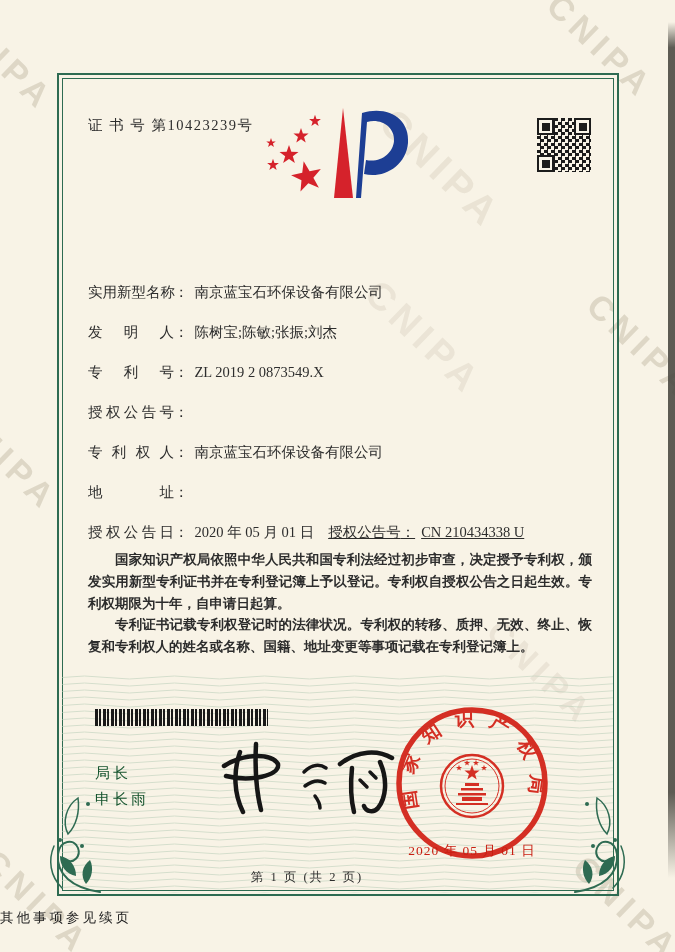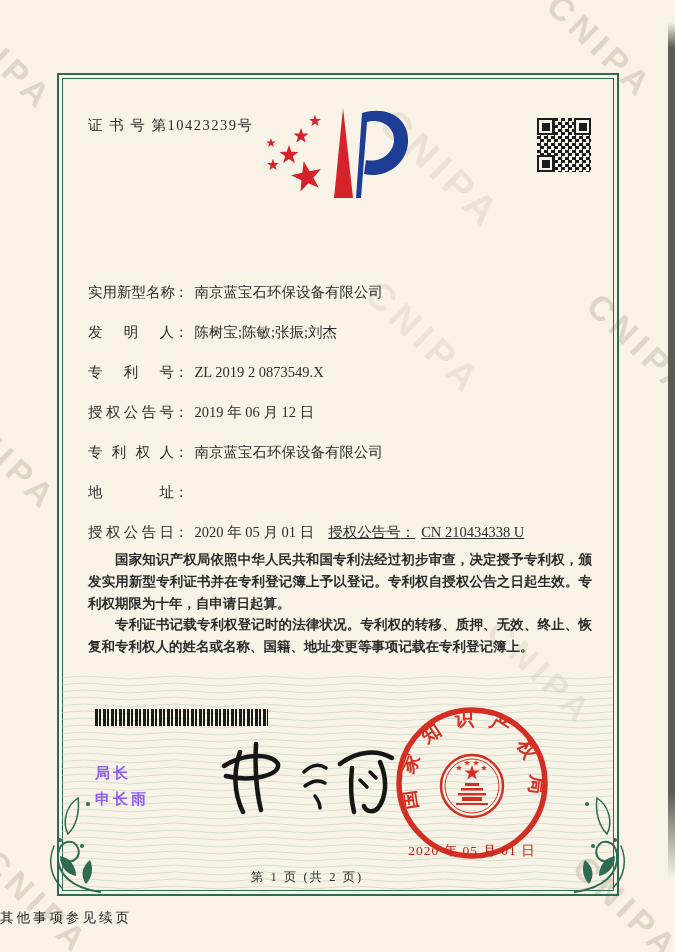--- a/index.html
+++ b/index.html
@@ -57,21 +57,21 @@
 
   .paras{position:absolute;left:88px;top:549px;width:504px;font-size:13.5px;
          line-height:21.8px;color:#2c2c2c;z-index:3;text-align:justify;font-weight:bold;}
   .paras p{margin:0;text-indent:2em;}
 
   .barcode{position:absolute;left:95px;top:709px;width:173px;height:17px;z-index:3;
       background:repeating-linear-gradient(90deg,#191919 0 2px,rgba(0,0,0,0) 2px 4px),
                  repeating-linear-gradient(90deg,#191919 0 3px,rgba(0,0,0,0) 3px 8px);}
 
   .director{position:absolute;left:95px;top:764px;font-size:15px;letter-spacing:3px;z-index:3;
-            font-family:"Liberation Sans","DejaVu Sans",sans-serif;color:#8b5cf6;font-weight:bold;}
+            font-family:"Liberation Sans","DejaVu Sans",sans-serif;color:#14532d;}
   .director div{margin-bottom:7px;}
   .signature{position:absolute;left:212px;top:736px;z-index:3;}
 
   .seal{position:absolute;left:383px;top:694px;z-index:5;opacity:.95;}
   .seal-date{position:absolute;left:391px;top:842px;width:162px;text-align:center;z-index:6;
              font-size:13.5px;color:#c81f12;letter-spacing:1px;}
 
   .page-num{position:absolute;left:57px;width:500px;top:869px;text-align:center;
             font-size:12.5px;letter-spacing:2px;z-index:3;}
   .cont-note{position:absolute;left:0;width:675px;top:909px;text-align:left;
@@ -173,21 +173,20 @@
         <span class="fvalue">陈树宝;陈敏;张振;刘杰</span>
     </div>
     <div class="frow">
       <span class="flabel">专利号</span>
         <span class="fcolon">：</span>
         <span class="fvalue">ZL 2019 2 0873549.X</span>
     </div>
     <div class="frow">
       <span class="flabel">授权公告号</span>
         <span class="fcolon">：</span>
-        <span class="fvalue">2019 年 06 月 12 日</span>
     </div>
     <div class="frow">
       <span class="flabel">专利权人</span>
         <span class="fcolon">：</span>
         <span class="fvalue">南京蓝宝石环保设备有限公司</span>
     </div>
     <div class="frow">
       <span class="flabel">地址</span>
         <span class="fcolon">：</span>
     </div>

